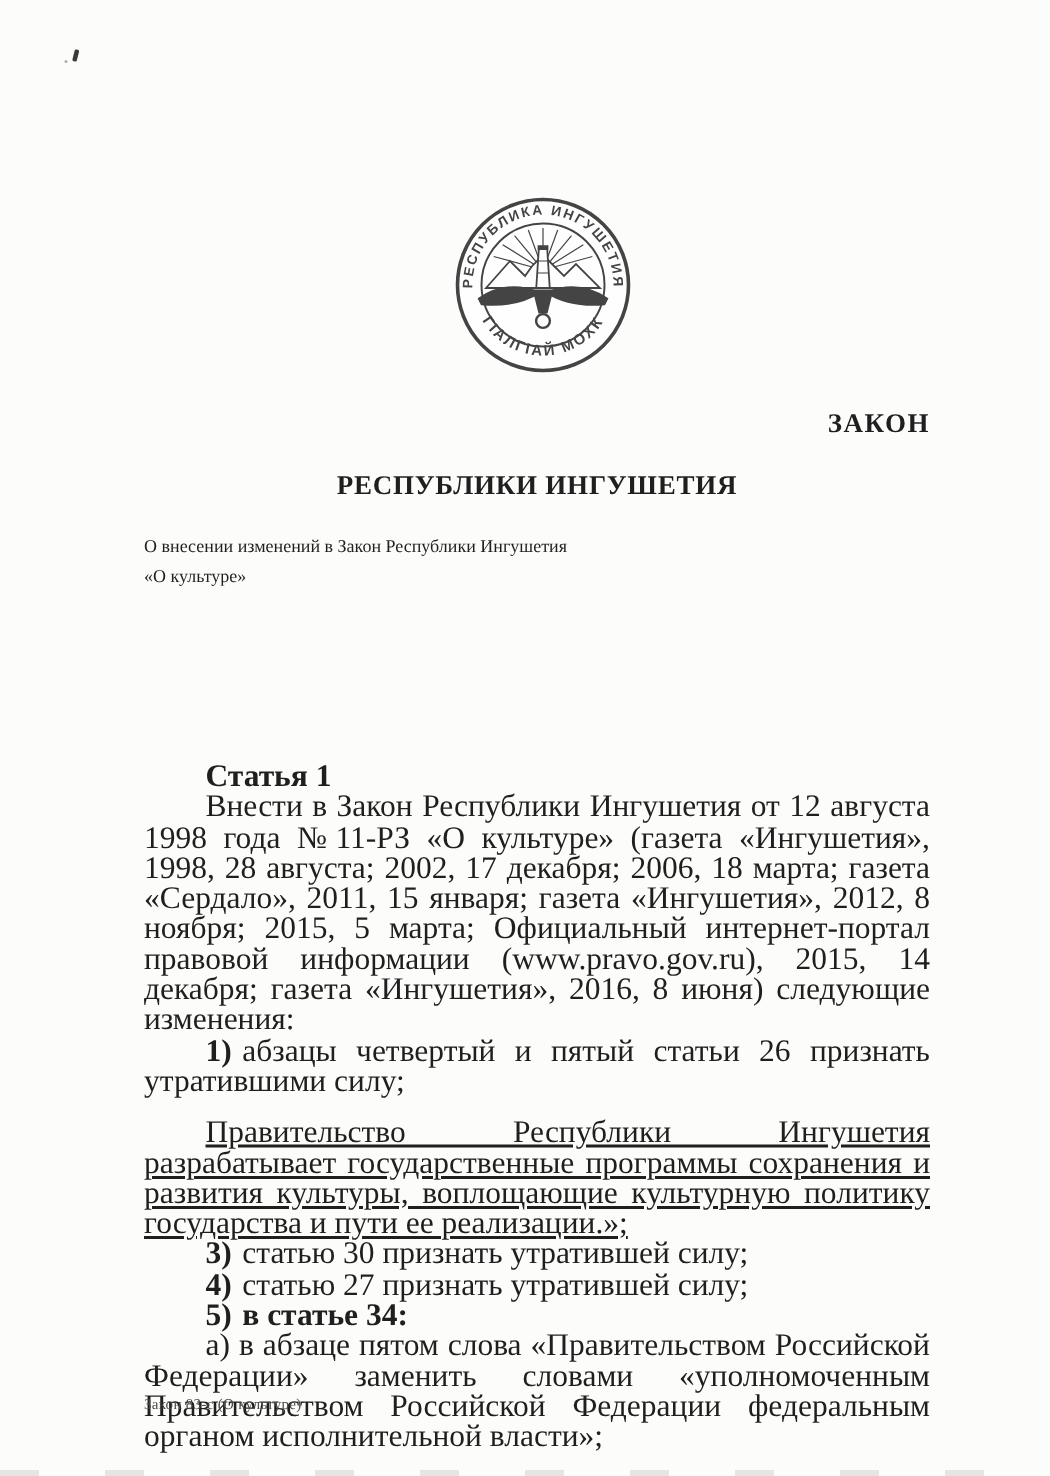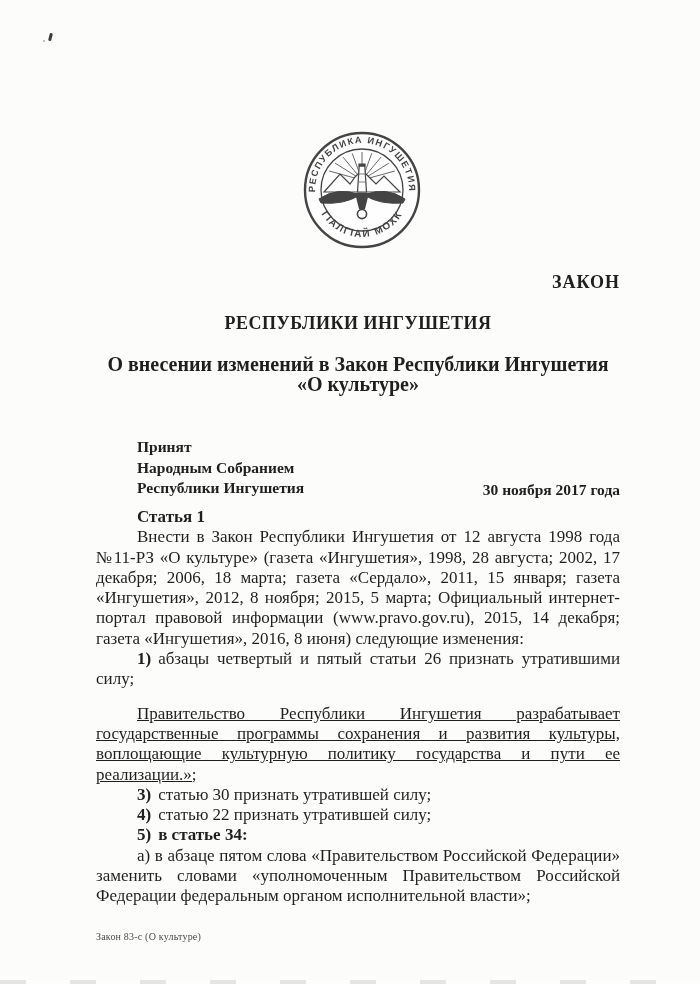--- a/index.html
+++ b/index.html
@@ -27,31 +27,31 @@
   
   .doc-type{
     position:absolute;left:96px;top:272px;width:524px;text-align:right;
     font-weight:bold;font-size:18px;letter-spacing:1px;
   }
   .republic{
     position:absolute;left:96px;top:313px;width:524px;text-align:center;
     font-weight:bold;font-size:18px;letter-spacing:.5px;
   }
   .law-title{
-    position:absolute;left:96px;top:354px;width:524px;text-align:center;
-    font-weight:bold;font-size:20px;line-height:20px;
+    position:absolute;left:96px;top:354px;width:524px;text-align:left;
+    font-weight:normal;font-size:12px;line-height:20px;
   }
   
   .adoption{position:absolute;left:137px;top:437px;width:483px;height:62px;}
   .adopted-by{font-weight:bold;font-size:15.5px;line-height:20.5px;}
   .adoption-date{position:absolute;right:0;bottom:0;font-weight:bold;font-size:15.5px;}
   
   .body-text{
     position:absolute;left:96px;top:507px;width:524px;
-    font-size:17px;line-height:20.3px;
+    font-size:21px;line-height:20.3px;
   }
   .body-text p{margin:0;}
   .ind{text-indent:41px;}
   .just{text-align:justify;}
   .bold{font-weight:bold;}
   .num{font-weight:bold;margin-right:7px;}
   .art27{
     font-weight:bold;text-align:justify;text-align-last:center;
   }
   .gap-top{margin-top:14px !important;text-decoration:underline;}
@@ -116,42 +116,34 @@
   </div>
 
   <div class="doc-type">ЗАКОН</div>
   <div class="republic">РЕСПУБЛИКИ ИНГУШЕТИЯ</div>
 
   <div class="law-title">
     <div>О внесении изменений в Закон  Республики Ингушетия</div>
     <div>«О культуре»</div>
   </div>
 
-  <div class="adoption">
-    <div class="adopted-by">
-      <div>Принят</div>
-      <div>Народным Собранием</div>
-      <div>Республики Ингушетия</div>
-    </div>
-    <div class="adoption-date">30 ноября  2017 года</div>
-  </div>
 
   <div class="body-text">
     <p class="bold ind">Статья 1</p>
     <p class="just ind">Внести в Закон  Республики Ингушетия от  12 августа 1998 года №11-РЗ «О культуре» (газета «Ингушетия», 1998, 28 августа; 2002, 17 декабря; 2006, 18 марта; газета «Сердало», 2011, 15 января; газета «Ингушетия», 2012, 8 ноября; 2015, 5 марта; Официальный интернет-портал правовой информации (www.pravo.gov.ru), 2015, 14 декабря; газета «Ингушетия», 2016, 8 июня) следующие изменения:</p>
 
     <p class="just ind"><span class="num">1)</span><span>абзацы четвертый и пятый статьи 26 признать утратившими силу;</span></p>
 
 
 
     <p class="just ind gap-top">Правительство Республики Ингушетия разрабатывает государственные программы сохранения и развития культуры, воплощающие культурную политику государства и пути ее реализации.»;</p>
 
     <p class="just ind"><span class="num">3)</span><span>статью 30 признать утратившей силу;</span></p>
 
-    <p class="just ind"><span class="num">4)</span><span>статью 22 признать утратившей силу;</span></p>
+    <p class="just ind"><span class="num">4)</span><span>статью 27 признать утратившей силу;</span></p>
 
     <p class="just ind"><span class="num">5)</span><span class="bold">в статье 34:</span></p>
 
     <p class="just ind">а) в  абзаце пятом слова «Правительством Российской Федерации» заменить словами «уполномоченным  Правительством Российской Федерации федеральным органом исполнительной власти»;</p>
   </div>
 
   <div class="footer-note">Закон 83-с (О культуре)</div>
 
   <div class="scan-bottom"></div>
 </div>

